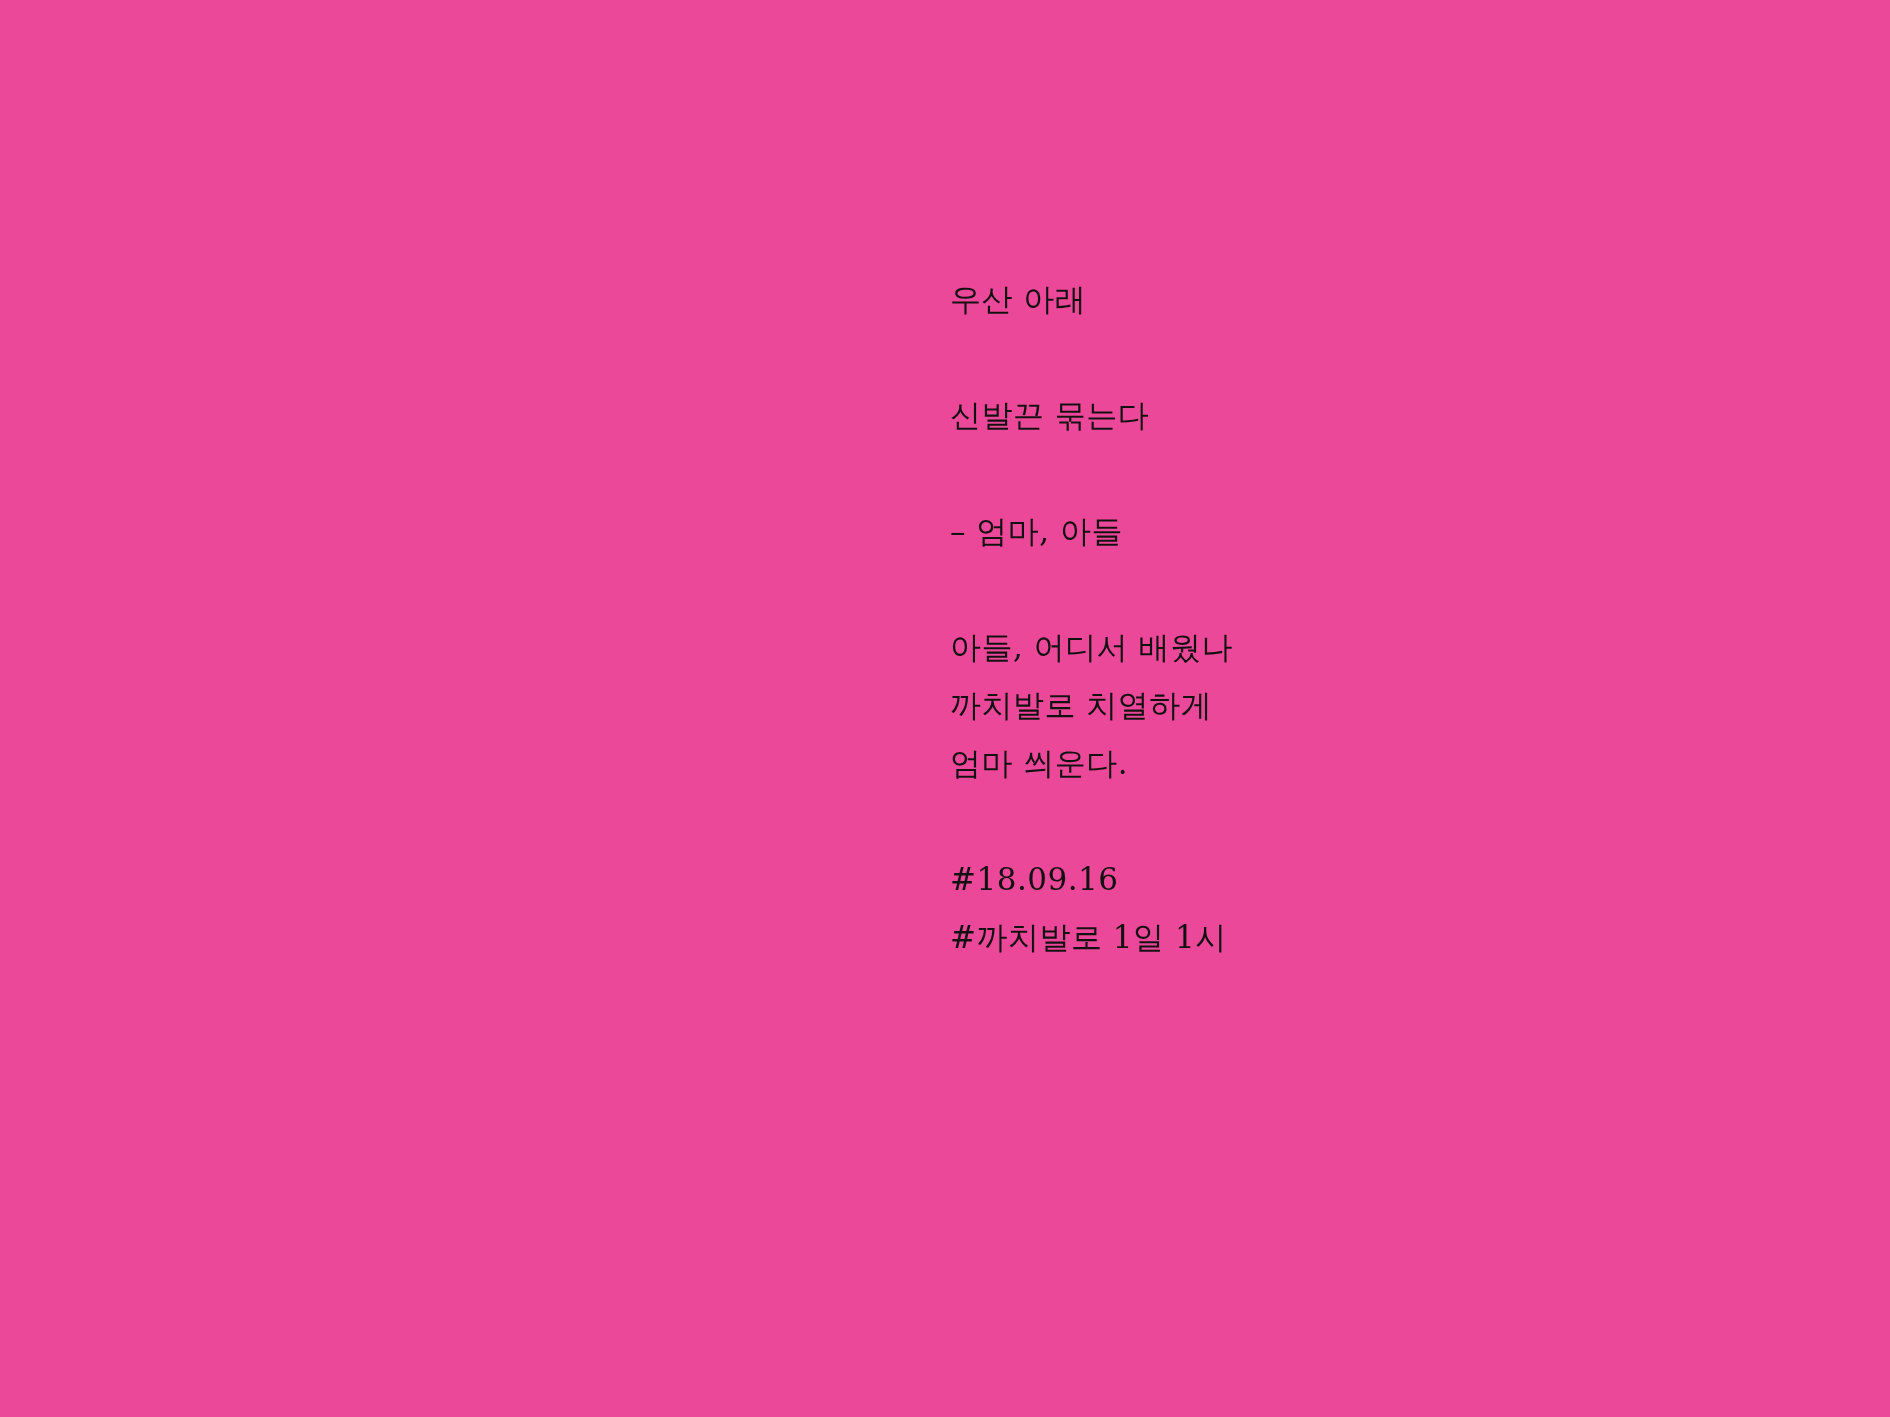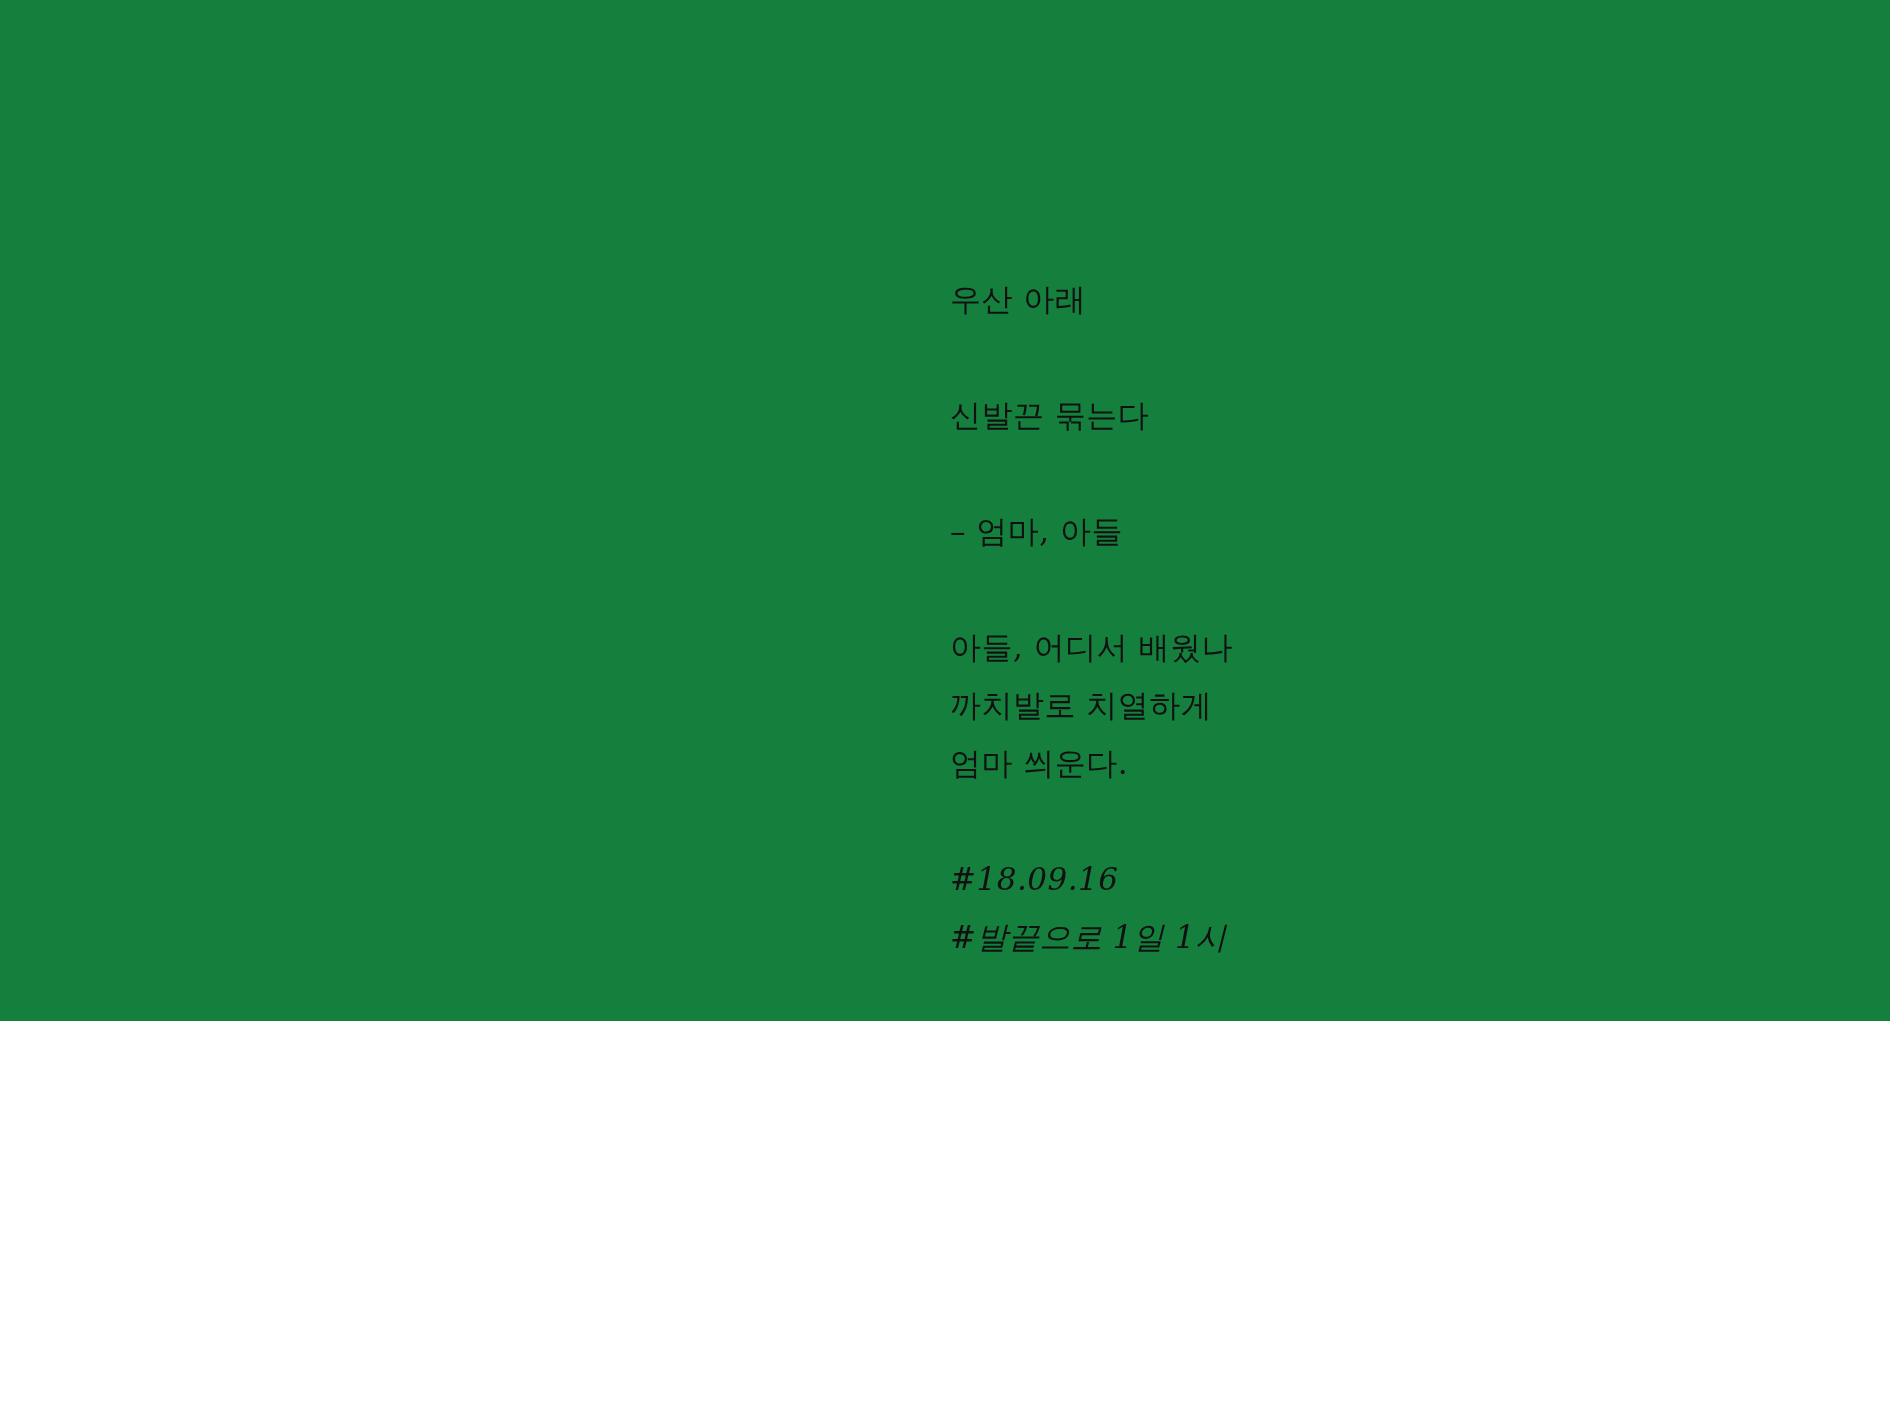--- a/index.html
+++ b/index.html
@@ -11,35 +11,34 @@
   body {
     width: 1890px;
     height: 1417px;
     overflow: hidden;
     font-family: "DejaVu Serif", "Liberation Serif", serif;
     color: #111111;
   }
   .page {
     position: relative;
     width: 1890px;
-    height: 1021px;
-    background: #15803d;
+    height: 1417px;
+    background: #ec4899;
   }
   .poem-block {
     position: absolute;
     left: 950px;
     top: 270px;
     width: 820px;
   }
   .stanza {
     margin: 0 0 58px 0;
   }
   .stanza:last-child {
     margin-bottom: 0;
-    font-style: italic;
   }
   .line {
     font-size: 31px;
     line-height: 58px;
     letter-spacing: 0.5px;
     white-space: pre;
     color: #111111;
   }
   .tag-line {
     font-size: 31px;
@@ -68,17 +67,17 @@
     </div>
 
     <div class="stanza">
       <div class="line">아들, 어디서 배웠나</div>
       <div class="line">까치발로 치열하게</div>
       <div class="line">엄마 씌운다.</div>
     </div>
 
     <div class="stanza">
       <div class="tag-line">#18.09.16</div>
-      <div class="tag-line">#발끝으로 1일 1시</div>
+      <div class="tag-line">#까치발로 1일 1시</div>
     </div>
 
   </div>
 </div>
 
 </body></html>

